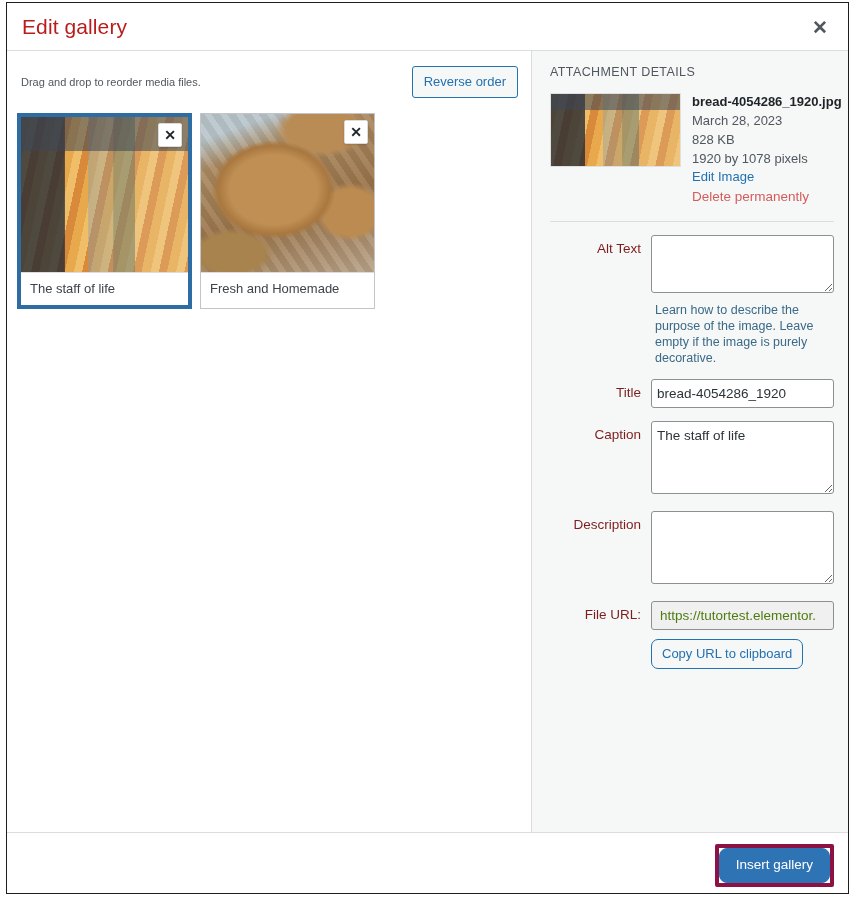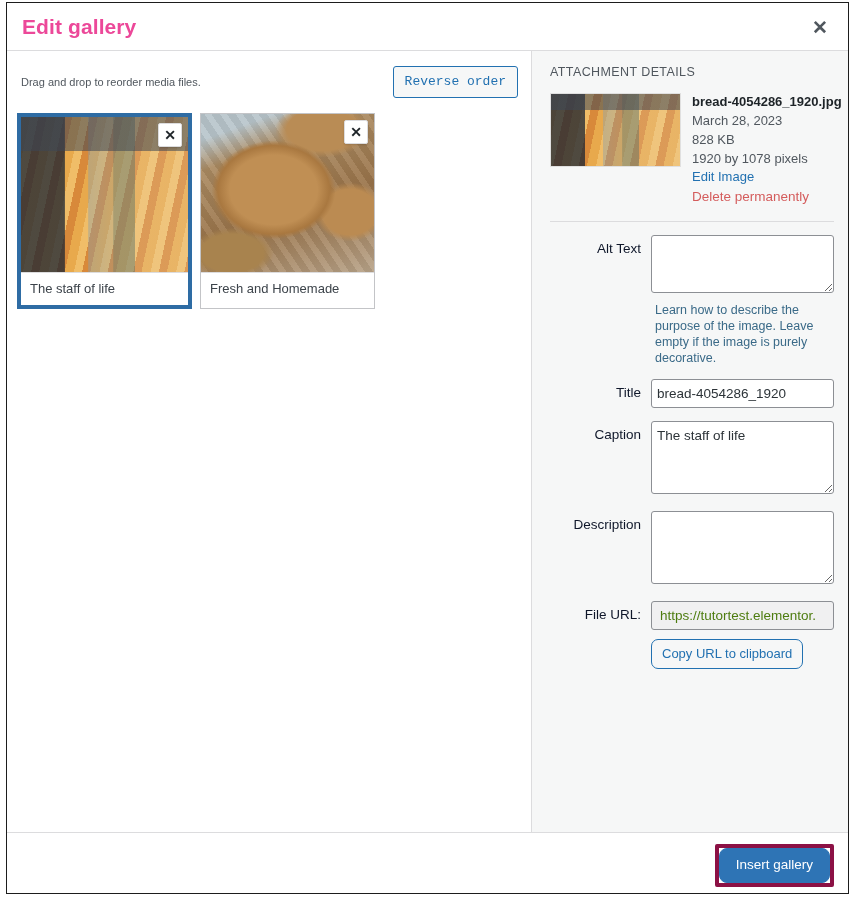--- a/index.html
+++ b/index.html
@@ -29,22 +29,22 @@
   .modal-header {
     position: relative;
     height: 48px;
     flex: 0 0 48px;
     border-bottom: 1px solid #dcdcde;
     display: flex;
     align-items: center;
   }
   .modal-title {
     font-size: 21px;
-    font-weight: bold;
-    color: #ec4899;
+    font-weight: normal;
+    color: #b91c1c;
     margin-left: 15px;
     letter-spacing: .1px;
   }
   .close-btn {
     position: absolute;
     right: 8px; top: 4px;
     width: 40px; height: 40px;
     display: flex; align-items: center; justify-content: center;
     cursor: pointer;
     color: #50575e;
@@ -76,21 +76,21 @@
     display: flex;
     align-items: center;
     padding: 0 13px 0 14px;
   }
   .toolbar-hint {
     font-size: 11px;
     color: #50575e;
     flex: 1 1 auto;
   }
   .btn-secondary {
-    font-family: Liberation Mono, monospace;
+    font-family: Liberation Sans, sans-serif;
     font-size: 13px;
     color: #2271b1;
     background: #f6f7f7;
     border: 1px solid #2271b1;
     border-radius: 3px;
     padding: 7px 11px 8px;
     cursor: pointer;
     line-height: 1.2;
   }
   
@@ -199,21 +199,21 @@
     display: flex;
     align-items: flex-start;
     margin-bottom: 13px;
   }
   .field-label {
     width: 101px;
     flex: 0 0 101px;
     text-align: right;
     padding: 6px 10px 0 0;
     font-size: 13.5px;
-    color: #0f172a;
+    color: #7f1d1d;
   }
   .field-ctl { flex: 1 1 auto; min-width: 0; }
   .txt-input, .txt-area {
     width: 100%;
     font-family: "Liberation Sans", sans-serif;
     font-size: 13.5px;
     color: #2c3338;
     background: #ffffff;
     border: 1px solid #8c8f94;
     border-radius: 3px;

